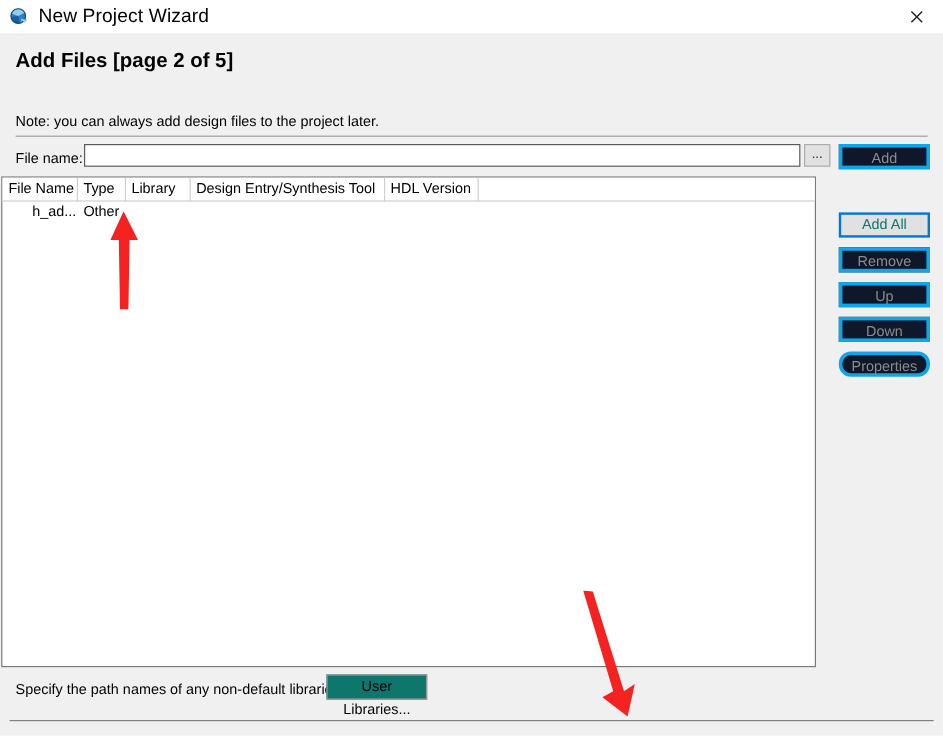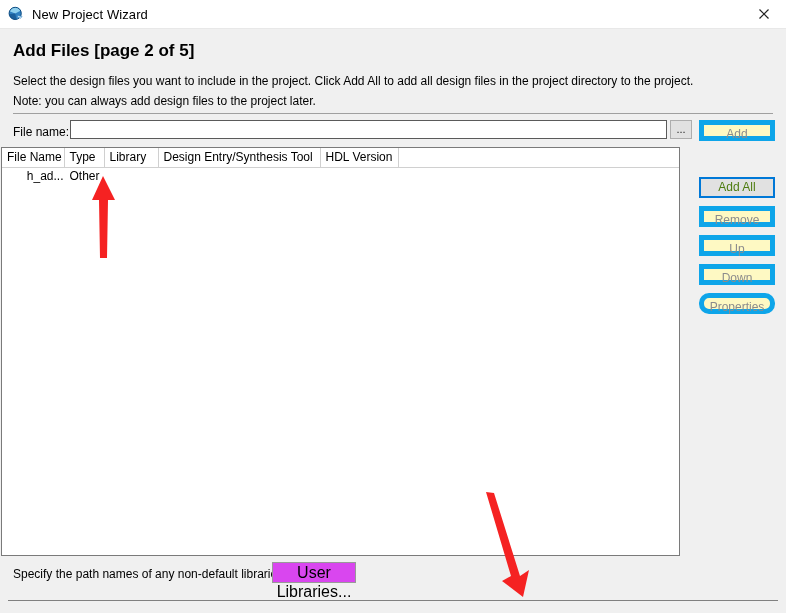--- a/index.html
+++ b/index.html
@@ -29,21 +29,21 @@
   .title-icon {
     width: 16px;
     height: 16px;
     margin-left: 8px;
     margin-right: 8px;
     position: relative;
     flex: 0 0 auto;
   }
   .title-icon svg { display: block; }
   .title-text {
-    font-size: 13px;
+    font-size: 16px;
     color: #000;
     letter-spacing: .1px;
     text-align: right;
   }
   .win-close {
     position: absolute;
     right: 0;
     top: 0;
     width: 44px;
     height: 28px;
@@ -134,29 +134,29 @@
   .side-btn {
     position: absolute;
     left: 699px;
     width: 76px;
     height: 21px;
     box-sizing: border-box;
     font-family: "Liberation Sans", sans-serif;
     font-size: 12px;
     text-align: center;
     line-height: 19px;
-    background: #fef9c3;
-    border: 5px solid #0ea5e9;
+    background: #0f172a;
+    border: 3px solid #0ea5e9;
     color: #8c8c8c;
     padding: 0;
   }
   .side-btn.enabled {
     background: #e1e1e1;
     border: 2px solid #0078d7;
-    color: #4d7c0f;
+    color: #0f766e;
     line-height: 17px;
     cursor: pointer;
   }
 
   
   .listbox {
     position: absolute;
     left: 1px;
     top: 118px;
     width: 679px;
@@ -197,25 +197,25 @@
     left: 13px;
     top: 538px;
     font-size: 12px;
   }
   .userlib-btn {
     position: absolute;
     left: 272px;
     top: 533px;
     width: 84px;
     height: 21px;
-    background: #d946ef;
+    background: #0f766e;
     border: 1px solid #999;
     box-sizing: border-box;
     font-family: "Liberation Sans", sans-serif;
-    font-size: 16px;
+    font-size: 12px;
     color: #000;
     cursor: pointer;
     padding: 0;
     line-height: 19px;
   }
 
   .hr-bottom {
     position: absolute;
     left: 8px;
     top: 571px;
@@ -248,21 +248,20 @@
     <svg width="12" height="12" viewBox="0 0 12 12">
       <line x1="1.5" y1="1.5" x2="10.5" y2="10.5" stroke="#222" stroke-width="1.2"></line>
       <line x1="10.5" y1="1.5" x2="1.5" y2="10.5" stroke="#222" stroke-width="1.2"></line>
     </svg>
   </span>
 </div>
 
 <div class="page">
 
   <div class="page-title">Add Files [page 2 of 5]</div>
-  <div class="desc-1">Select the design files you want to include in the project. Click Add All to add all design files in the project directory to the project.</div>
   <div class="desc-2">Note: you can always add design files to the project later.</div>
   <div class="hr-top"></div>
 
   <div class="filename-label">File name:</div>
   <input class="filename-input" type="text" value="" style="">
   <button class="browse-btn">...</button>
 
   <button class="side-btn" style="top:91px;">Add</button>
   <button class="side-btn enabled" style="top:148px;">Add All</button>
   <button class="side-btn" style="top:177px;">Remove</button>

